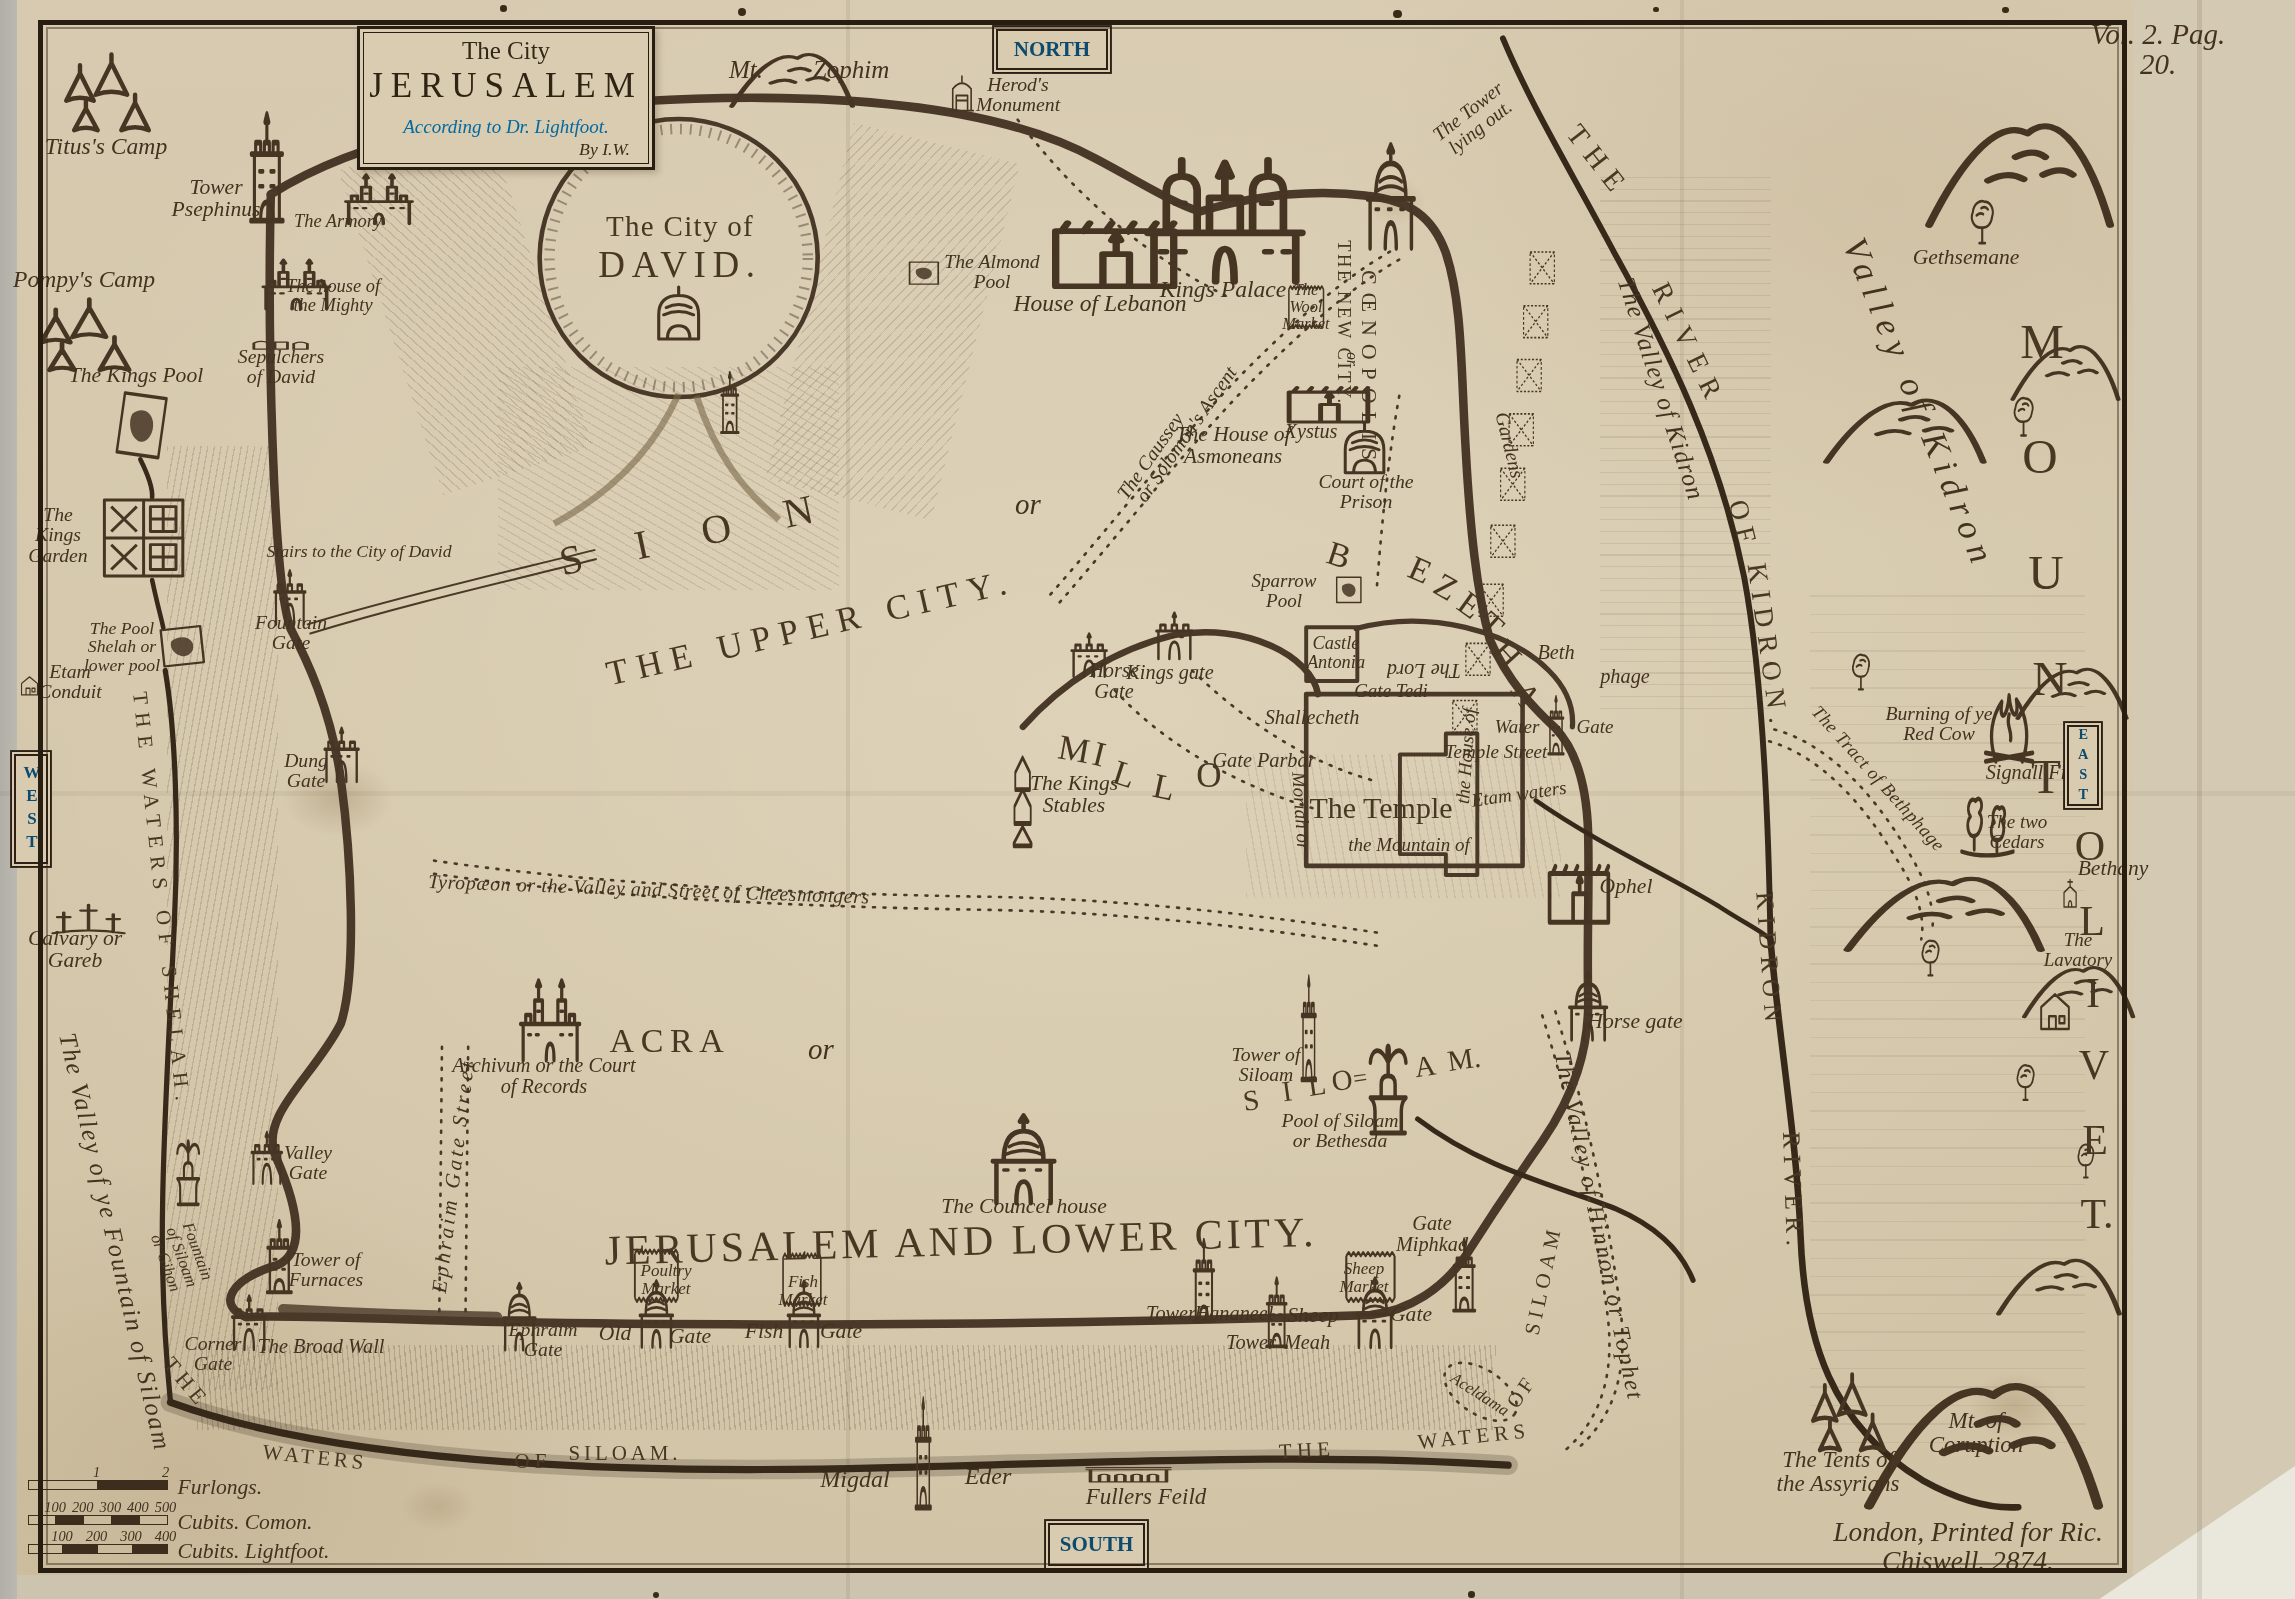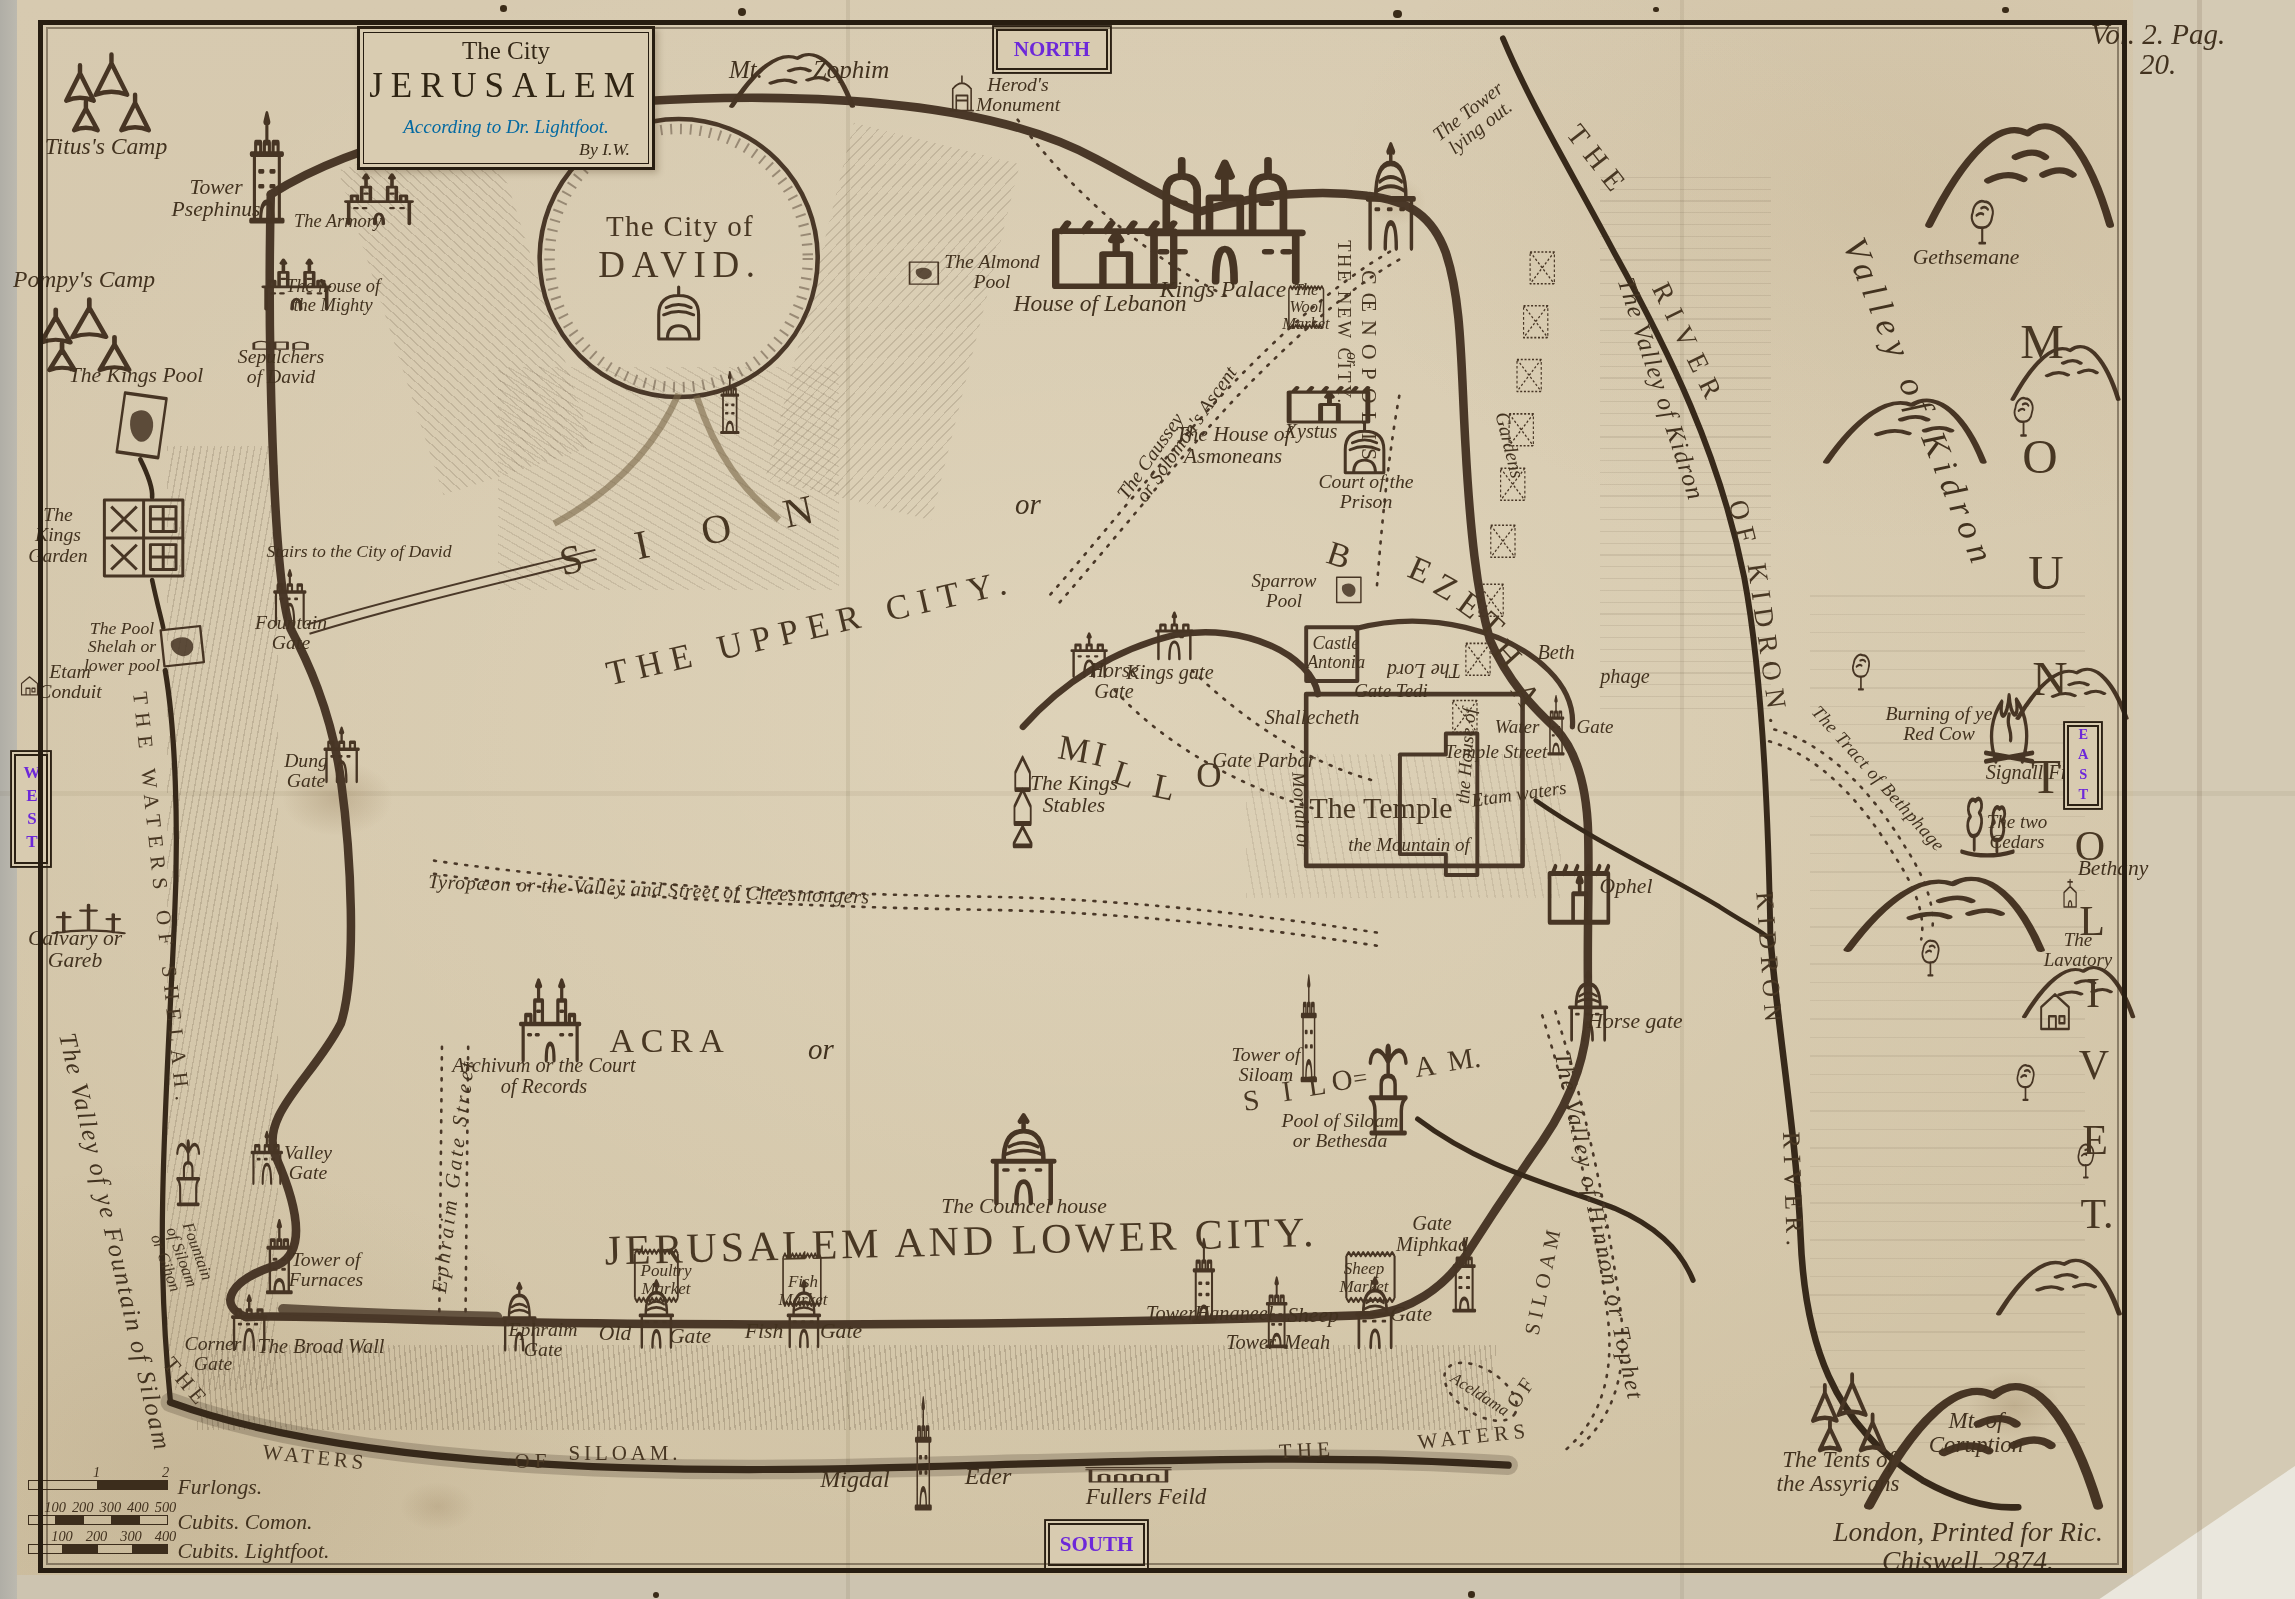--- a/index.html
+++ b/index.html
@@ -21,21 +21,21 @@
   .plate-frame::after{content:"";position:absolute;inset:2.6px;border:2px solid #32261673;}
   .art{position:absolute;left:0;top:0;z-index:10;}
   .hatch,.stain,.crease,.speck{position:absolute;pointer-events:none;z-index:6;}
   .stain{border-radius:50%;}
   .speck{background:#3a2b18;border-radius:50%;z-index:40;}
   #label-layer .label{z-index:20;}
   .label{position:absolute;color:#42321f;font-style:italic;white-space:pre-line;
     text-align:center;line-height:1.04;z-index:20;}
   .label.rm{font-style:normal;color:#483723;}
   .badge{position:absolute;background:#d8cbb0;border:2.6px solid #2b2013;
-    box-shadow:0 0 0 2px #d8cbb0,0 0 0 3.9px #2b2013;color:#6d28d9;
+    box-shadow:0 0 0 2px #d8cbb0,0 0 0 3.9px #2b2013;color:#0c4a6e;
     display:flex;align-items:center;justify-content:center;z-index:25;
     font-variant:small-caps;font-weight:bold;}
   .badge.vert span{writing-mode:vertical-rl;text-orientation:upright;letter-spacing:3.9px;}
   .cartouche{position:absolute;left:357px;top:26px;width:292px;height:138px;
     background:#d9ccb1;border:3.3px solid #271d11;z-index:25;text-align:center;
     box-shadow:2.6px 2.6px 6.6px rgba(60,40,10,.25);}
   .cartouche::after{content:"";position:absolute;inset:3.3px;border:1.3px solid #271d11;pointer-events:none;}
   .cartouche .c1{font-size:25px;margin-top:7.9px;color:#33271708;color:#332717;}
   .cartouche .c2{font-size:35px;letter-spacing:7.9px;color:#2f2413;margin-top:1.3px;}
   .cartouche .c3{font-size:19px;font-style:italic;color:#0369a1;margin-top:10px;}

